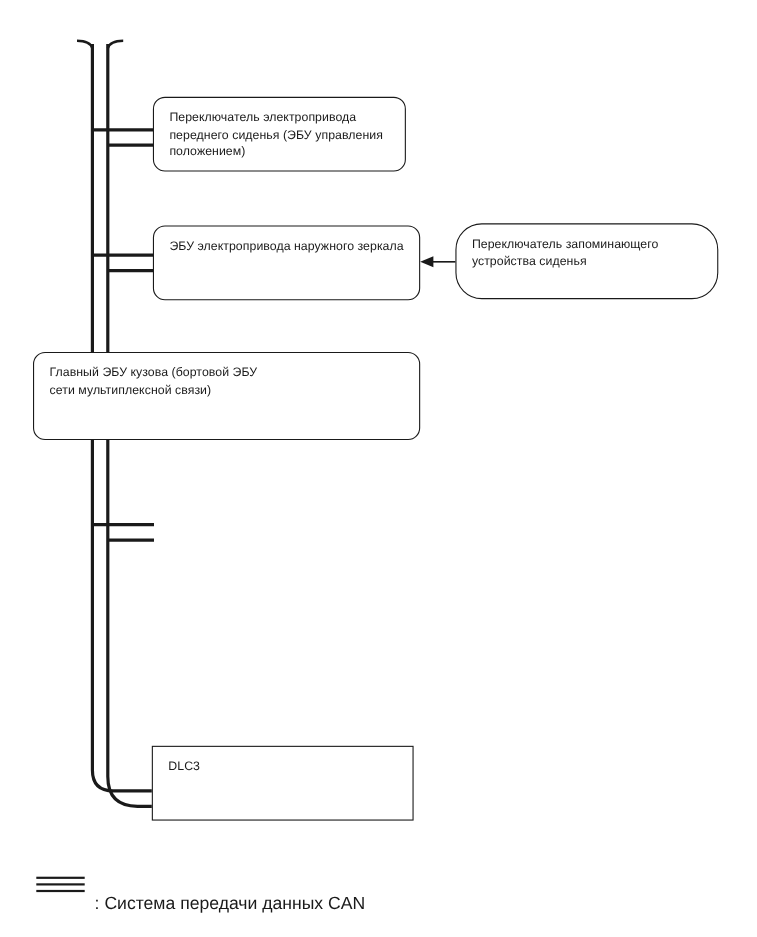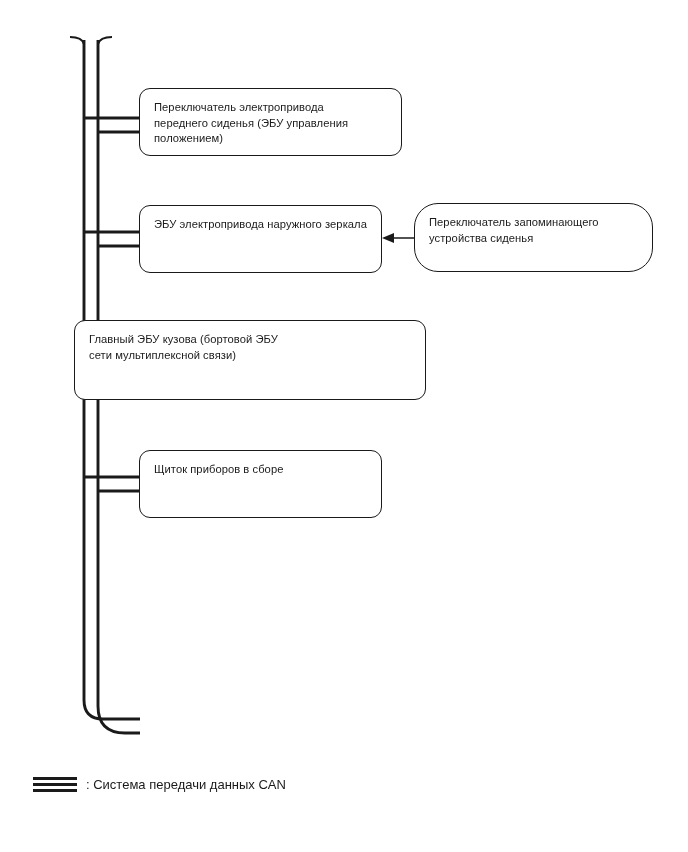--- a/index.html
+++ b/index.html
@@ -80,24 +80,25 @@
     left: 0;
     width: 44px;
     height: 2.6px;
     background: #1a1a1a;
     display: block;
   }
   .legend-symbol i:nth-child(1) { top: 0px; }
   .legend-symbol i:nth-child(2) { top: 6.0px; }
   .legend-symbol i:nth-child(3) { top: 12.0px; }
   .legend-text {
-    font-size: 13px;
+    font-size: 16px;
     color: #1a1a1a;
     margin-left: 9px;
     white-space: nowrap;
+    margin-top: 36px;
   }
 </style>
 </head>
 <body>
 
 <div id="canvas">
 
   <svg id="wiring" viewBox="0 0 688 852" width="688" height="852">
     <g fill="none" stroke="#1a1a1a" stroke-width="2.9" stroke-linecap="butt">
 
@@ -113,45 +114,45 @@
       <path d="M 84 118 L 84 118"></path>
 
       <path d="M 84 232 L 140 232"></path>
       <path d="M 98 246 L 140 246"></path>
 
       <path d="M 84 477 L 140 477"></path>
       <path d="M 98 491 L 140 491"></path>
     </g>
   </svg>
 
-  <div class="node rounded" id="n-power-seat-switch" style="left:139px; top:88px; width:263px; height:68px;">
+  <div class="node rounded" id="n-power-seat-switch" style="left:139px; top:88px; width:230px; height:68px;">
     <div class="node-label">Переключатель электропривода
 переднего сиденья (ЭБУ управления
 положением)</div>
   </div>
 
   <div class="node rounded" id="n-outer-mirror-ecu" style="left:139px; top:205px; width:243px; height:68px;">
     <div class="node-label">ЭБУ электропривода наружного зеркала</div>
   </div>
 
   <div class="node sharp" id="n-seat-memory-switch" style="left:414px; top:203px; width:239px; height:69px;border-radius:24px;">
     <div class="node-label">Переключатель запоминающего
 устройства сиденья</div>
   </div>
 
-  <div class="node rounded" id="n-main-body-ecu" style="left:30px; top:320px; width:352px; height:80px;margin-left:44px;">
+  <div class="node rounded" id="n-main-body-ecu" style="left:30px; top:320px; width:352px; height:80px;">
     <div class="node-label">Главный ЭБУ кузова (бортовой ЭБУ
 сети мультиплексной связи)</div>
   </div>
 
-  <div class="node rounded" id="n-combination-meter" style="left:139px; top:450px; width:243px; height:68px;">
-    <div class="node-label">Щиток приборов в сборе</div>
-  </div>
 
 
+  <div class="node sharp" id="n-dlc3" style="left:138px; top:678px; width:238px; height:68px;">
+    <div class="node-label">DLC3</div>
+  </div>
 
   <svg id="wiring-over" viewBox="0 0 688 852" width="688" height="852">
     <g>
       <line x1="414" y1="238" x2="388" y2="238" stroke="#1a1a1a" stroke-width="1.5"></line>
       <polygon points="382,238 394,233 394,243" fill="#1a1a1a"></polygon>
     </g>
   </svg>
 
   <div id="legend" style="left:33px; top:777px;">
     <span class="legend-symbol">

